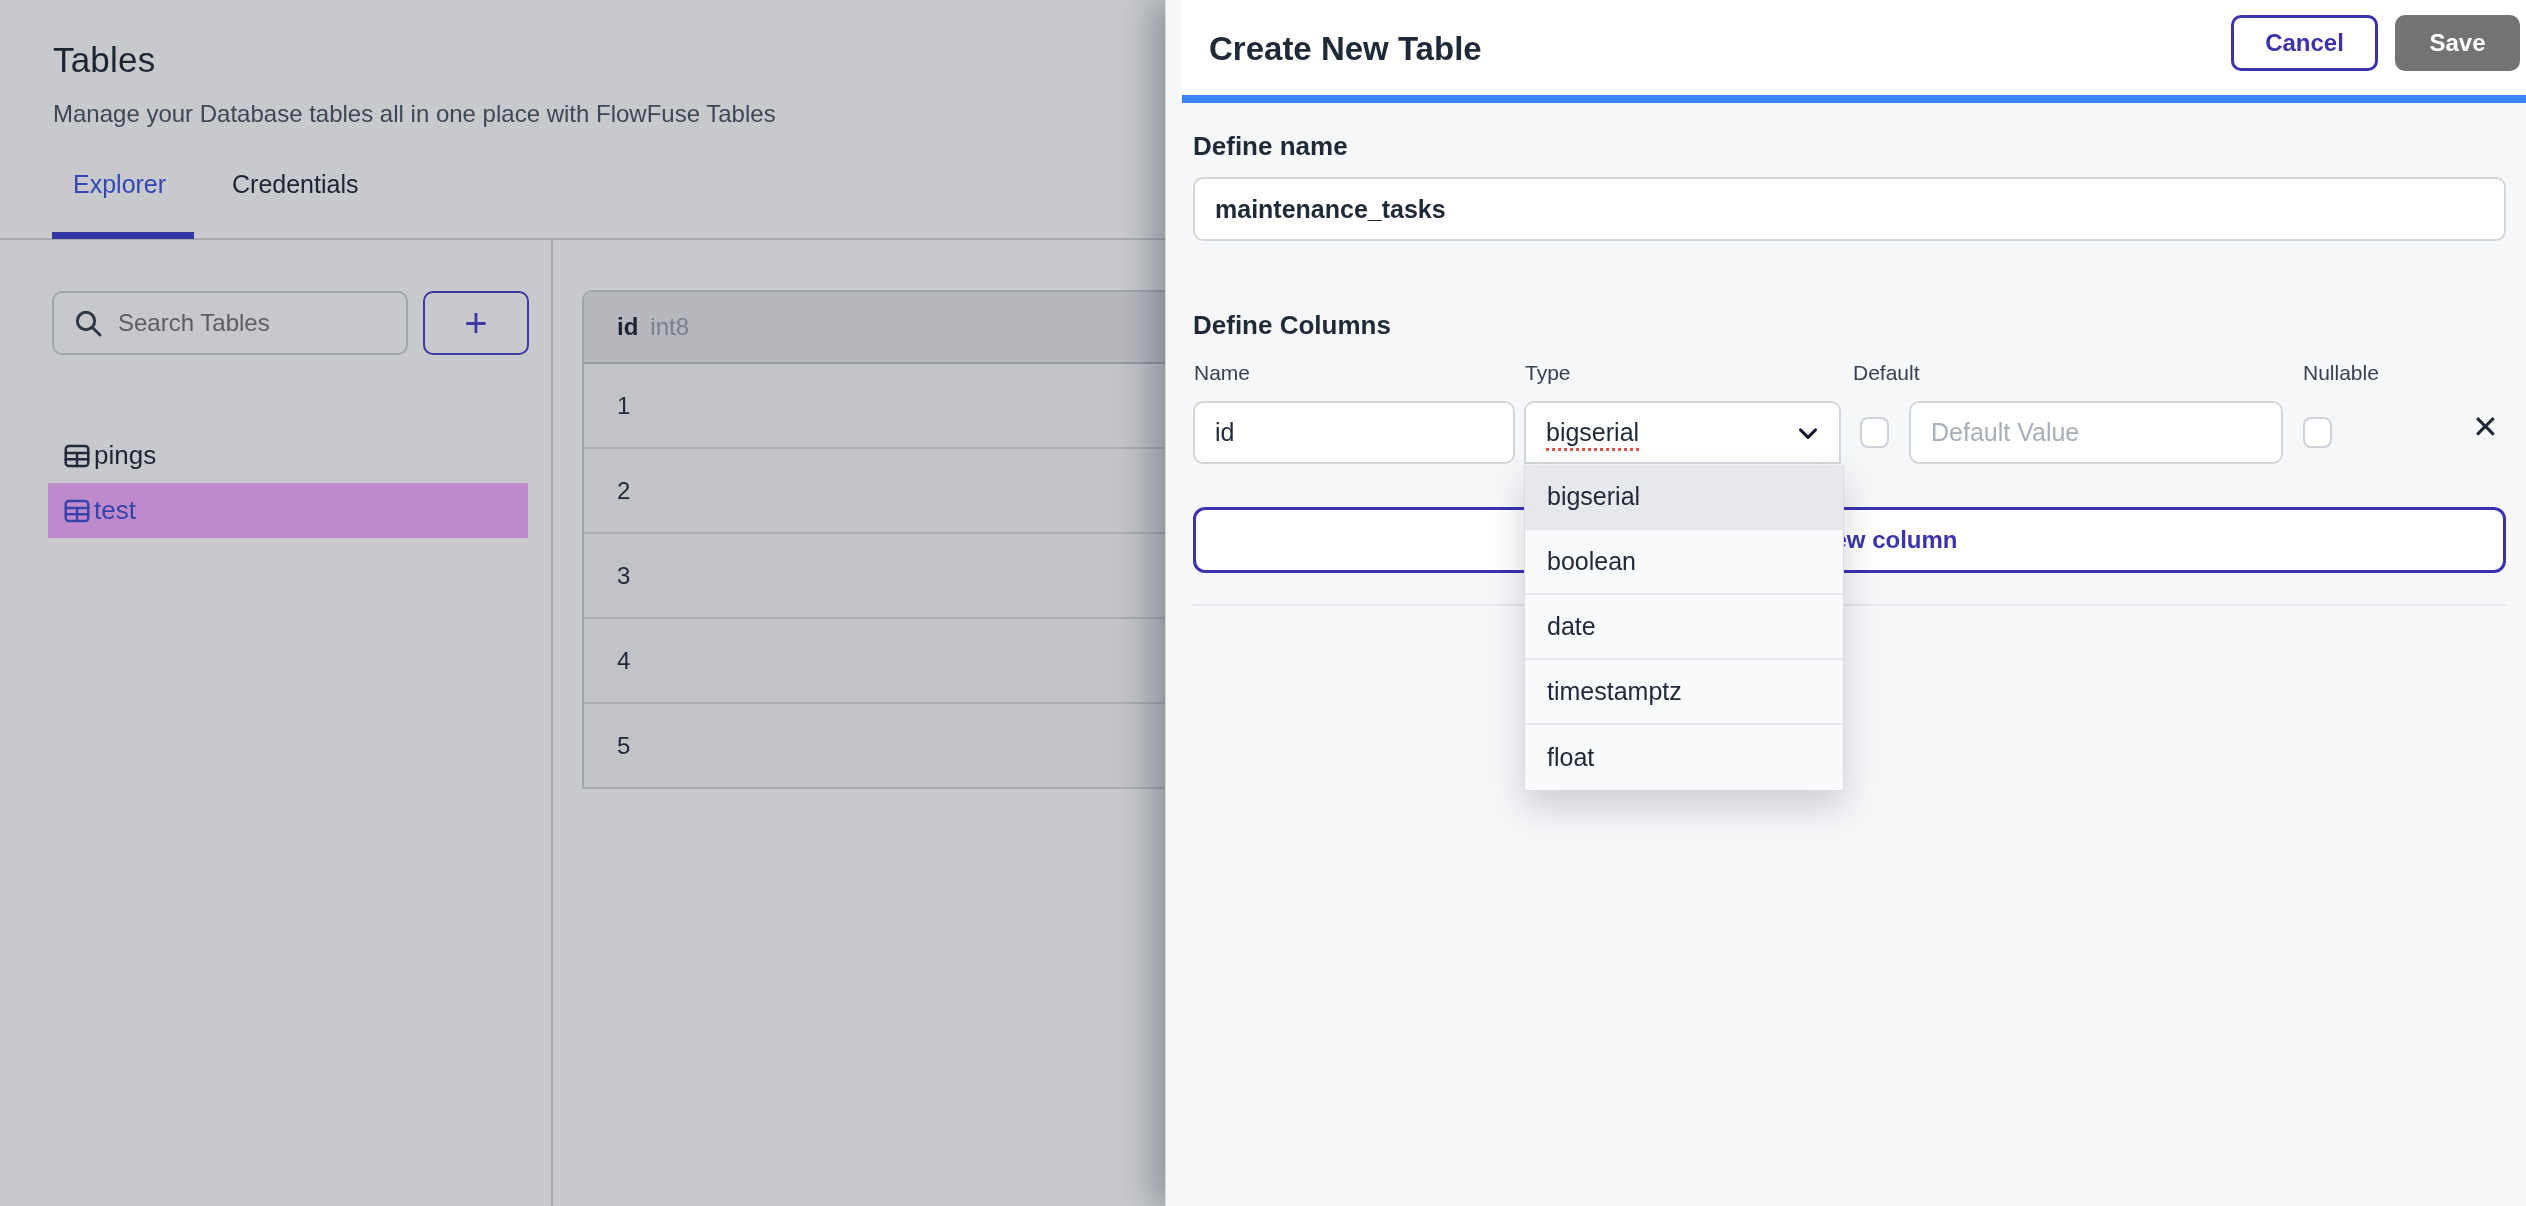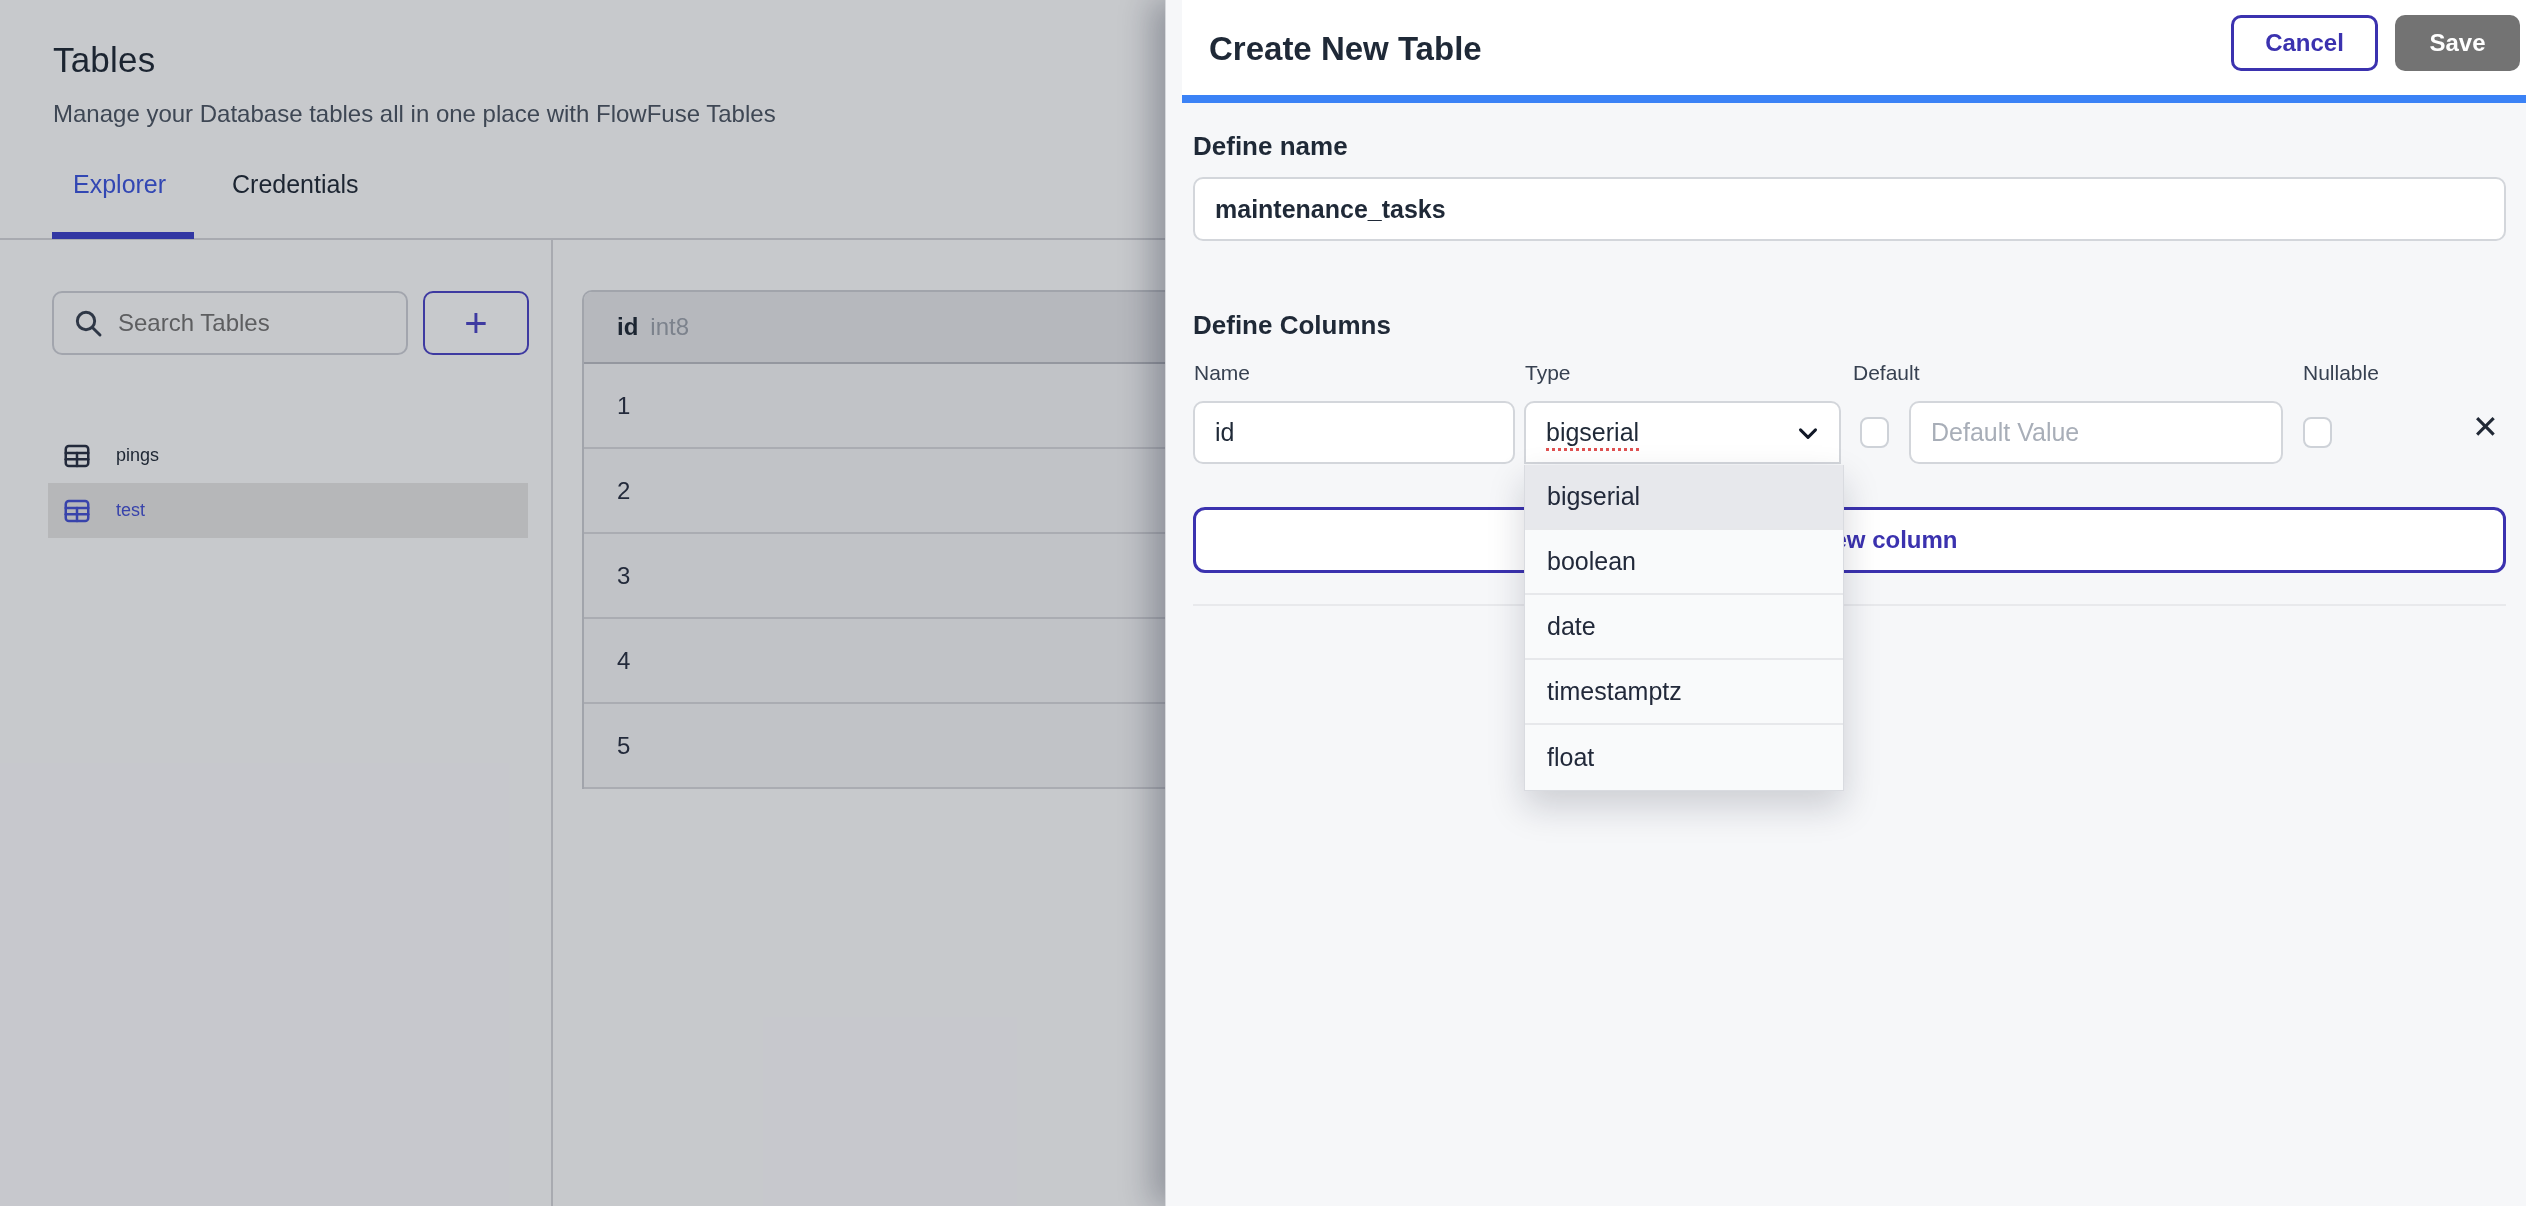--- a/index.html
+++ b/index.html
@@ -19,22 +19,22 @@
 
   .search-box { position:absolute; left:52px; top:291px; width:356px; height:64px; border:2px solid #cbced5; border-radius:10px; background:#f9fafc; display:flex; align-items:center; }
   .search-box svg { margin-left:18px; }
   .search-placeholder { margin-left:14px; font-size:24px; color:#737373; }
   .add-table-btn { position:absolute; left:423px; top:291px; width:106px; height:64px; border:2px solid #4b44c6; border-radius:10px; background:transparent; display:flex; align-items:center; justify-content:center; color:#4b44c6; font-size:40px; font-weight:400; line-height:1; cursor:pointer; }
 
   .sidebar-divider { position:absolute; left:551px; top:240px; width:2px; height:966px; background:#d2d4d9; }
 
   .side-item { position:absolute; left:48px; width:480px; height:55px; display:flex; align-items:center; cursor:pointer; }
   .side-item .icon { margin-left:12px; width:34px; display:flex; }
-  .side-item .lbl { margin-left:22px; font-size:18px; color:#1f2937; }
-  .side-item.selected { background:#e5e5e5; }
+  .side-item .lbl { font-size:26px; color:#1f2937; }
+  .side-item.selected { background:#f0abfc; }
   .side-item.selected .lbl { color:#4350d2; }
 
   .data-table { position:absolute; left:582px; top:290px; width:700px; border:2px solid #c9ccd3; border-bottom:none; border-radius:10px 0 0 0; overflow:hidden; }
   .dt-header { height:72px; background:#e4e6ea; border-bottom:2px solid #b9bcc3; display:flex; align-items:center; padding-left:33px; font-size:24px; }
   .dt-header .cname { font-weight:700; color:#1f2937; }
   .dt-header .ctype { margin-left:12px; color:#9aa0ab; }
   .dt-row { height:85px; background:#f3f4f6; border-bottom:2px solid #d5d7db; display:flex; align-items:center; padding-left:33px; font-size:24px; color:#283043; }
 
   .dim-overlay { position:absolute; left:0; top:0; width:1165px; height:1206px; background:rgba(16,21,33,0.22); }
 

